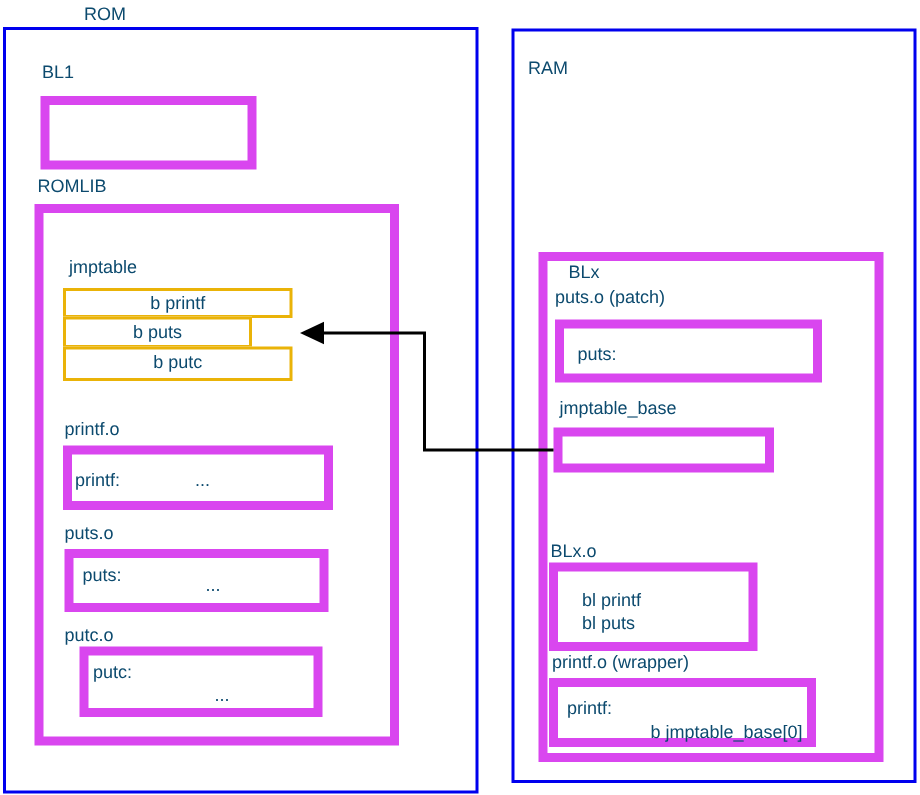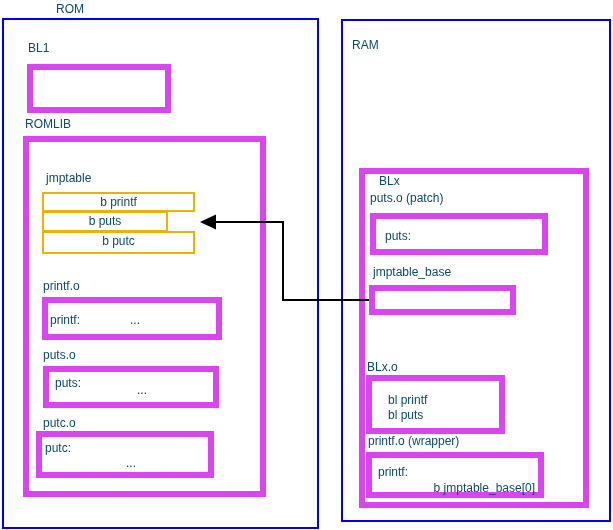--- a/index.html
+++ b/index.html
@@ -82,21 +82,21 @@
     <span class="intext" style="left:82px; top:10px;">...</span>
   </div>
 
   <div class="lbl" style="left:43px; top:348px;">puts.o</div>
   <div class="box" style="left:43px; top:366px; width:176px; height:42px;">
     <span class="intext" style="left:6px; top:4px;">puts:</span>
     <span class="intext" style="left:88px; top:11px;">...</span>
   </div>
 
   <div class="lbl" style="left:43px; top:416px;">putc.o</div>
-  <div class="box" style="left:36px; top:431px; width:178px; height:47px;">
+  <div class="box" style="left:53px; top:431px; width:162px; height:47px;">
     <span class="intext" style="left:3px; top:4px;">putc:</span>
     <span class="intext" style="left:84px; top:19px;">...</span>
   </div>
 
   <div class="box" style="left:359px; top:168px; width:230px; height:340px; background:transparent;"></div>
   <div class="lbl" style="left:367px; top:174px;margin-left:12px;">BLx</div>
 
   <div class="lbl" style="left:370px; top:191px;">puts.o (patch)</div>
   <div class="box" style="left:370px; top:213px; width:178px; height:42px;">
     <span class="intext" style="left:9px; top:10px;">puts:</span>

